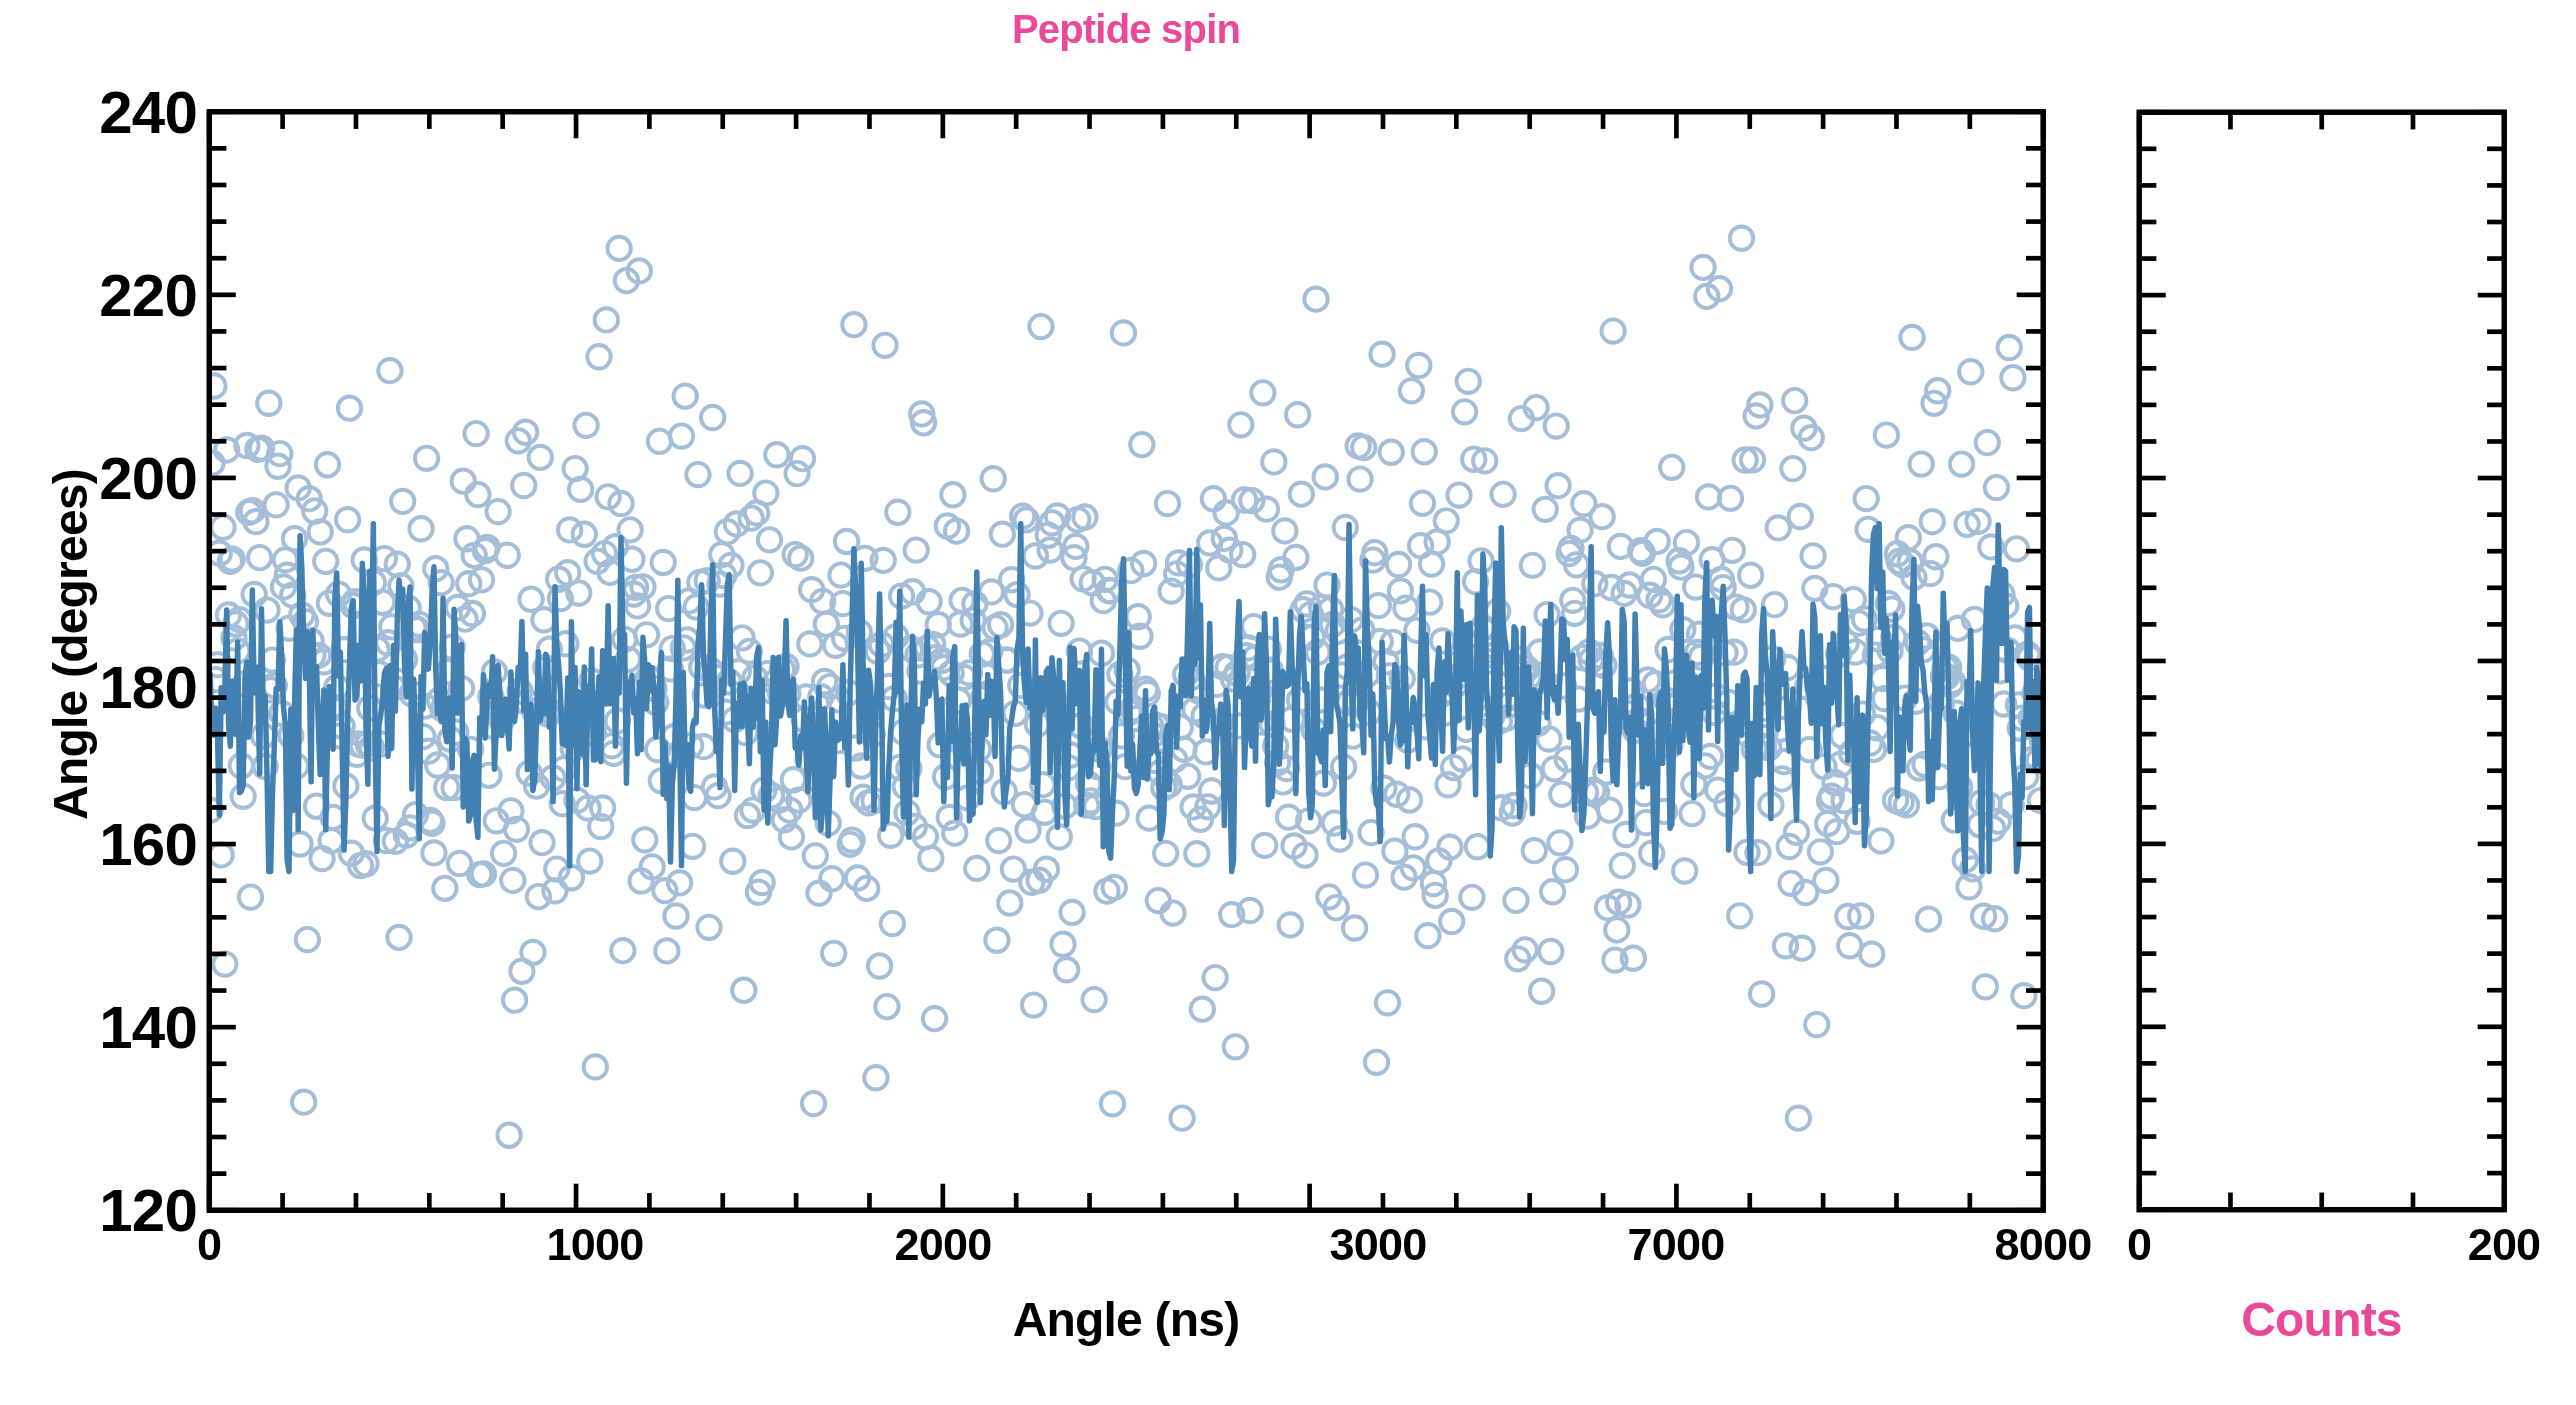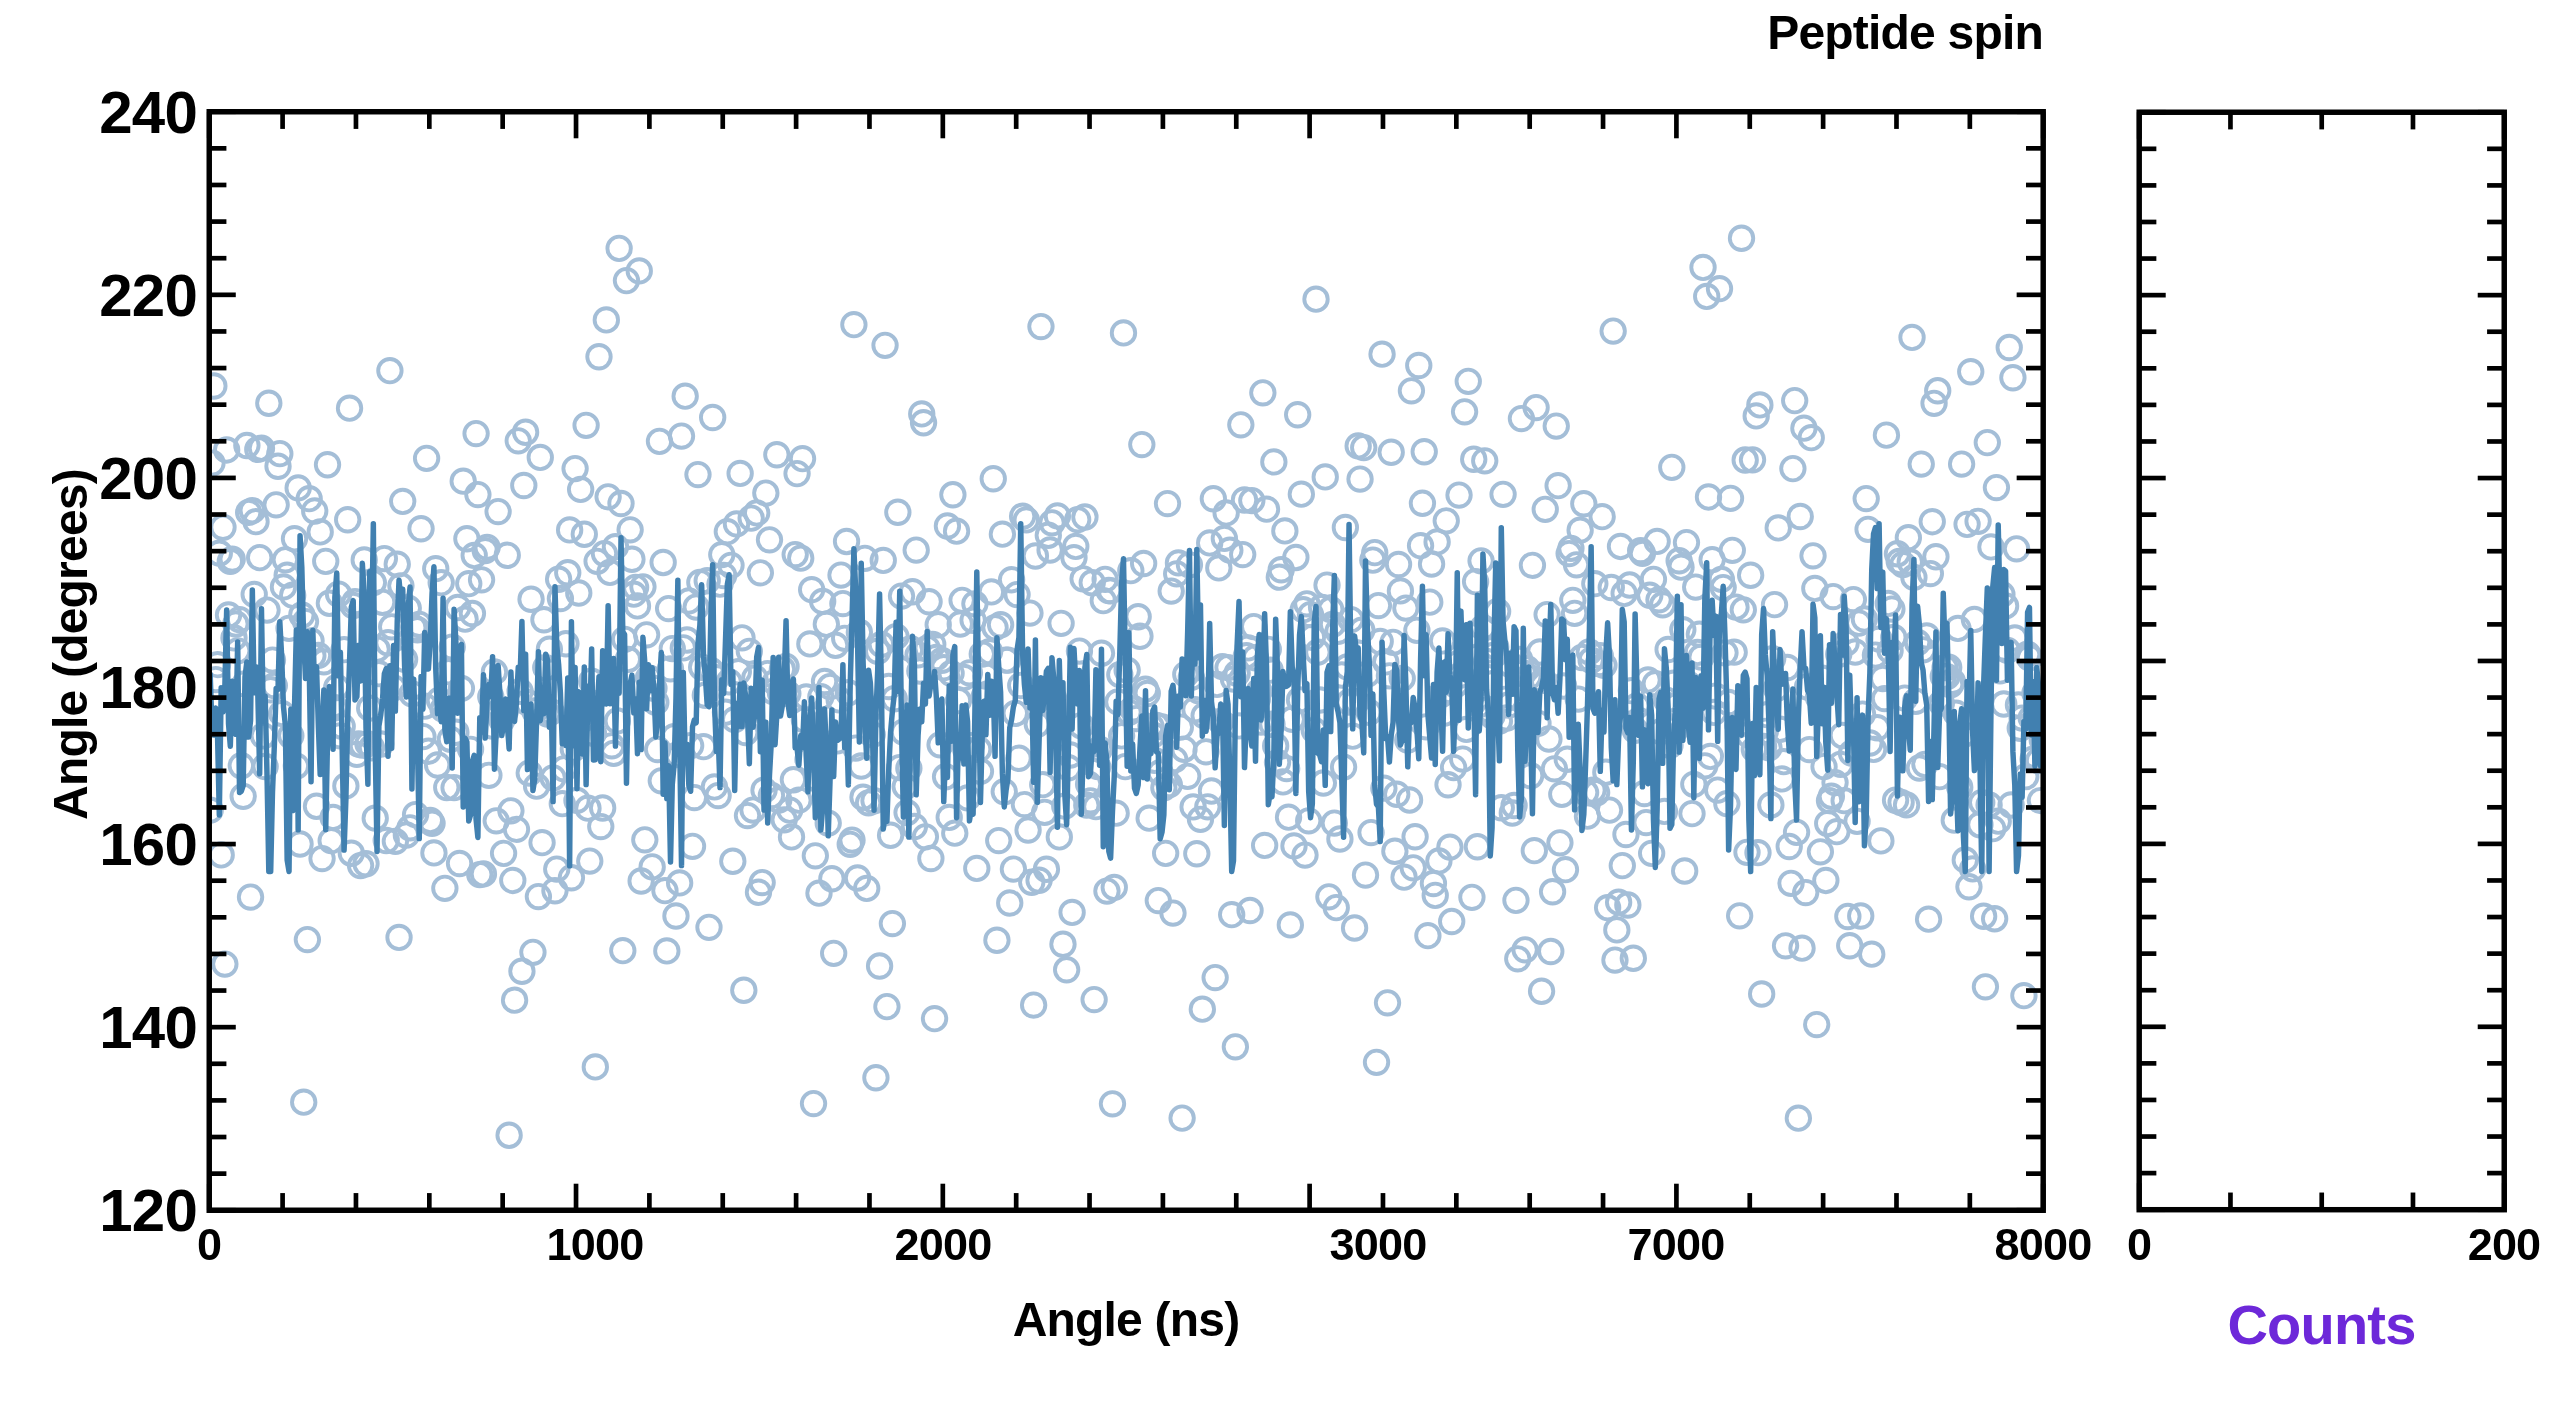--- a/index.html
+++ b/index.html
@@ -4,31 +4,31 @@
 <style>
   html,body{margin:0;padding:0;background:#ffffff;}
   body{width:2576px;height:1405px;position:relative;
        font-family:"Liberation Sans", sans-serif;overflow:hidden;}
 
   .figure{position:absolute;left:0;top:0;width:2576px;height:1405px;}
 
   
   .chart-title{
     position:absolute;left:209px;top:9.4px;width:1834px;
-    text-align:right;font-size:48px;font-weight:bold;color:#000000;
+    text-align:center;font-size:40px;font-weight:bold;color:#ec4899;
     letter-spacing:-0.8px;line-height:1;
   }
   .xlabel-main{
     position:absolute;left:209px;top:1292px;width:1834px;
     text-align:center;font-size:48px;font-weight:bold;color:#000;
     letter-spacing:-0.8px;
   }
   .xlabel-hist{
     position:absolute;left:2139px;top:1292px;width:365px;
-    text-align:center;font-size:56px;font-weight:bold;color:#6d28d9;
+    text-align:center;font-size:48px;font-weight:bold;color:#ec4899;
     letter-spacing:-0.8px;
   }
   .ylabel-main{
     position:absolute;left:-484px;top:617px;width:1108px;
     text-align:center;font-size:48px;font-weight:bold;color:#000;
     letter-spacing:-0.8px;
     transform:rotate(-90deg);transform-origin:center center;
   }
 
   

